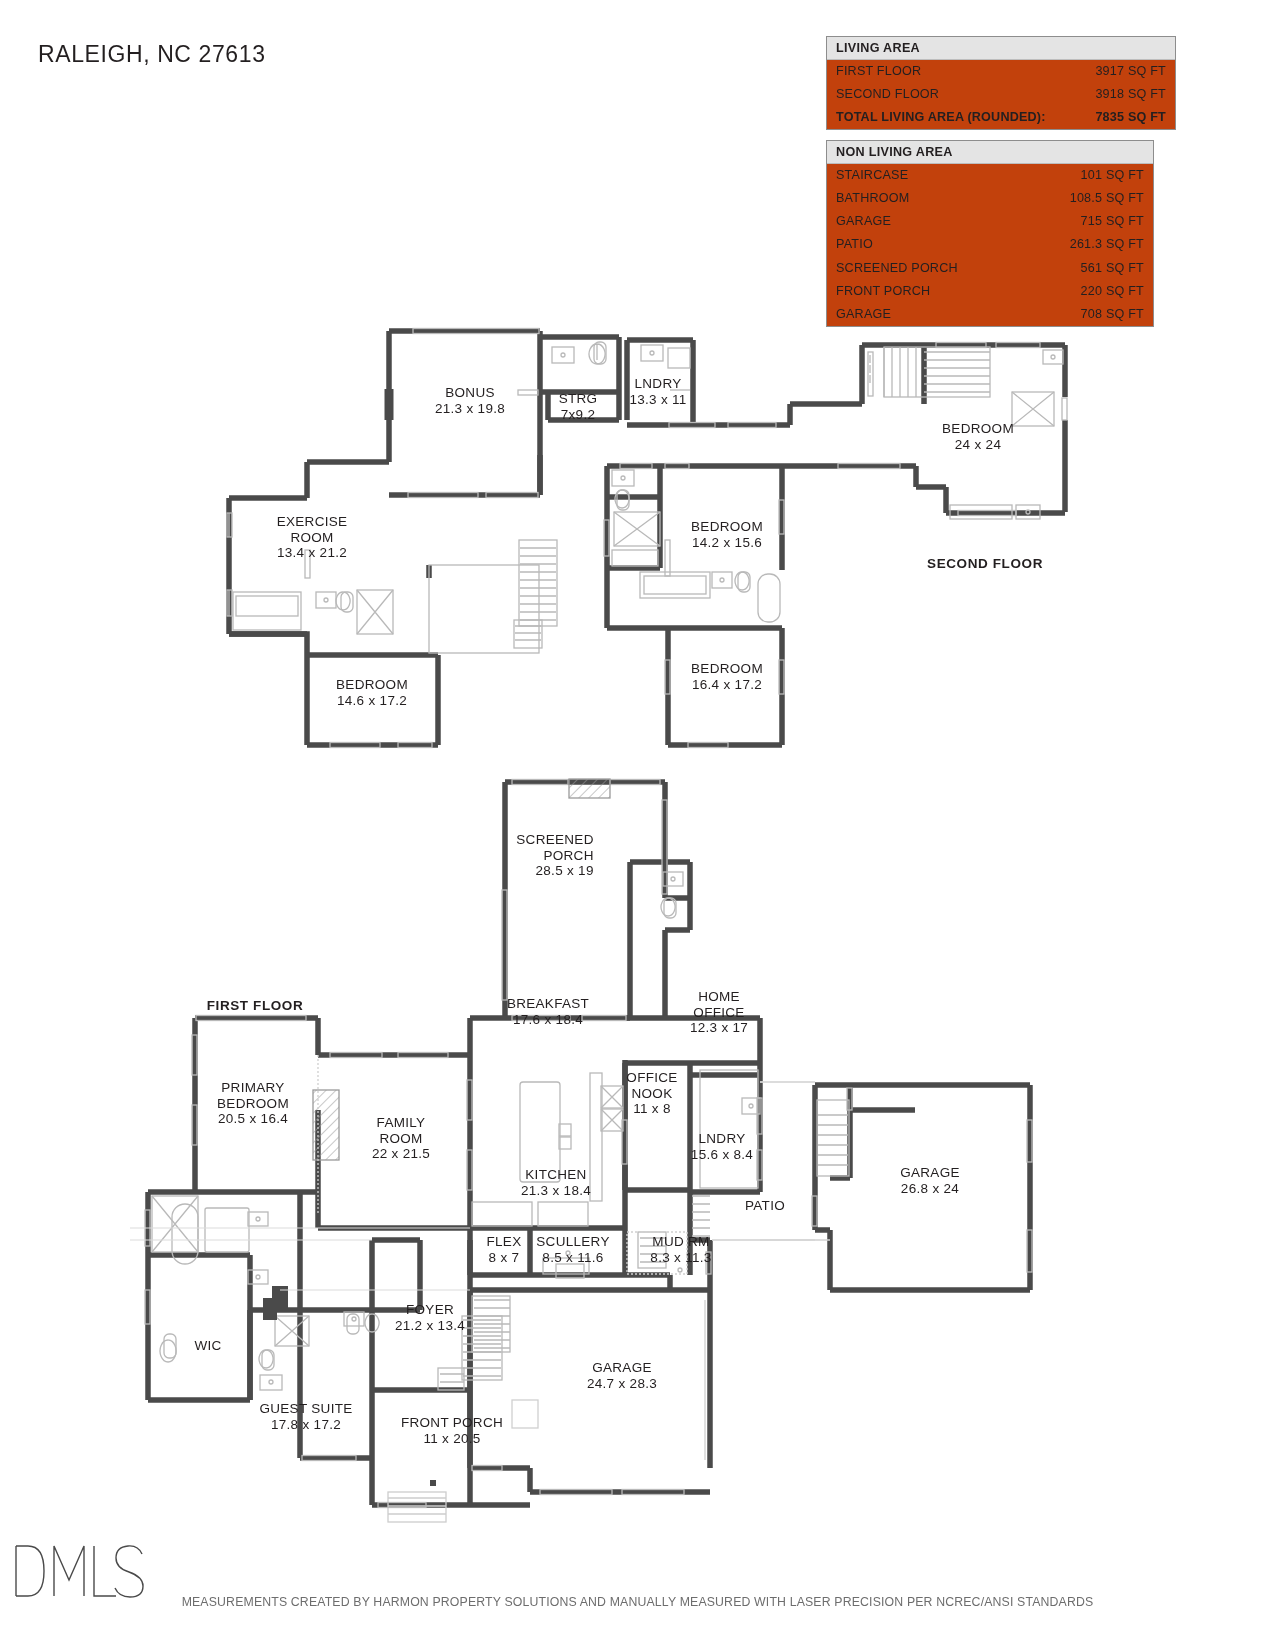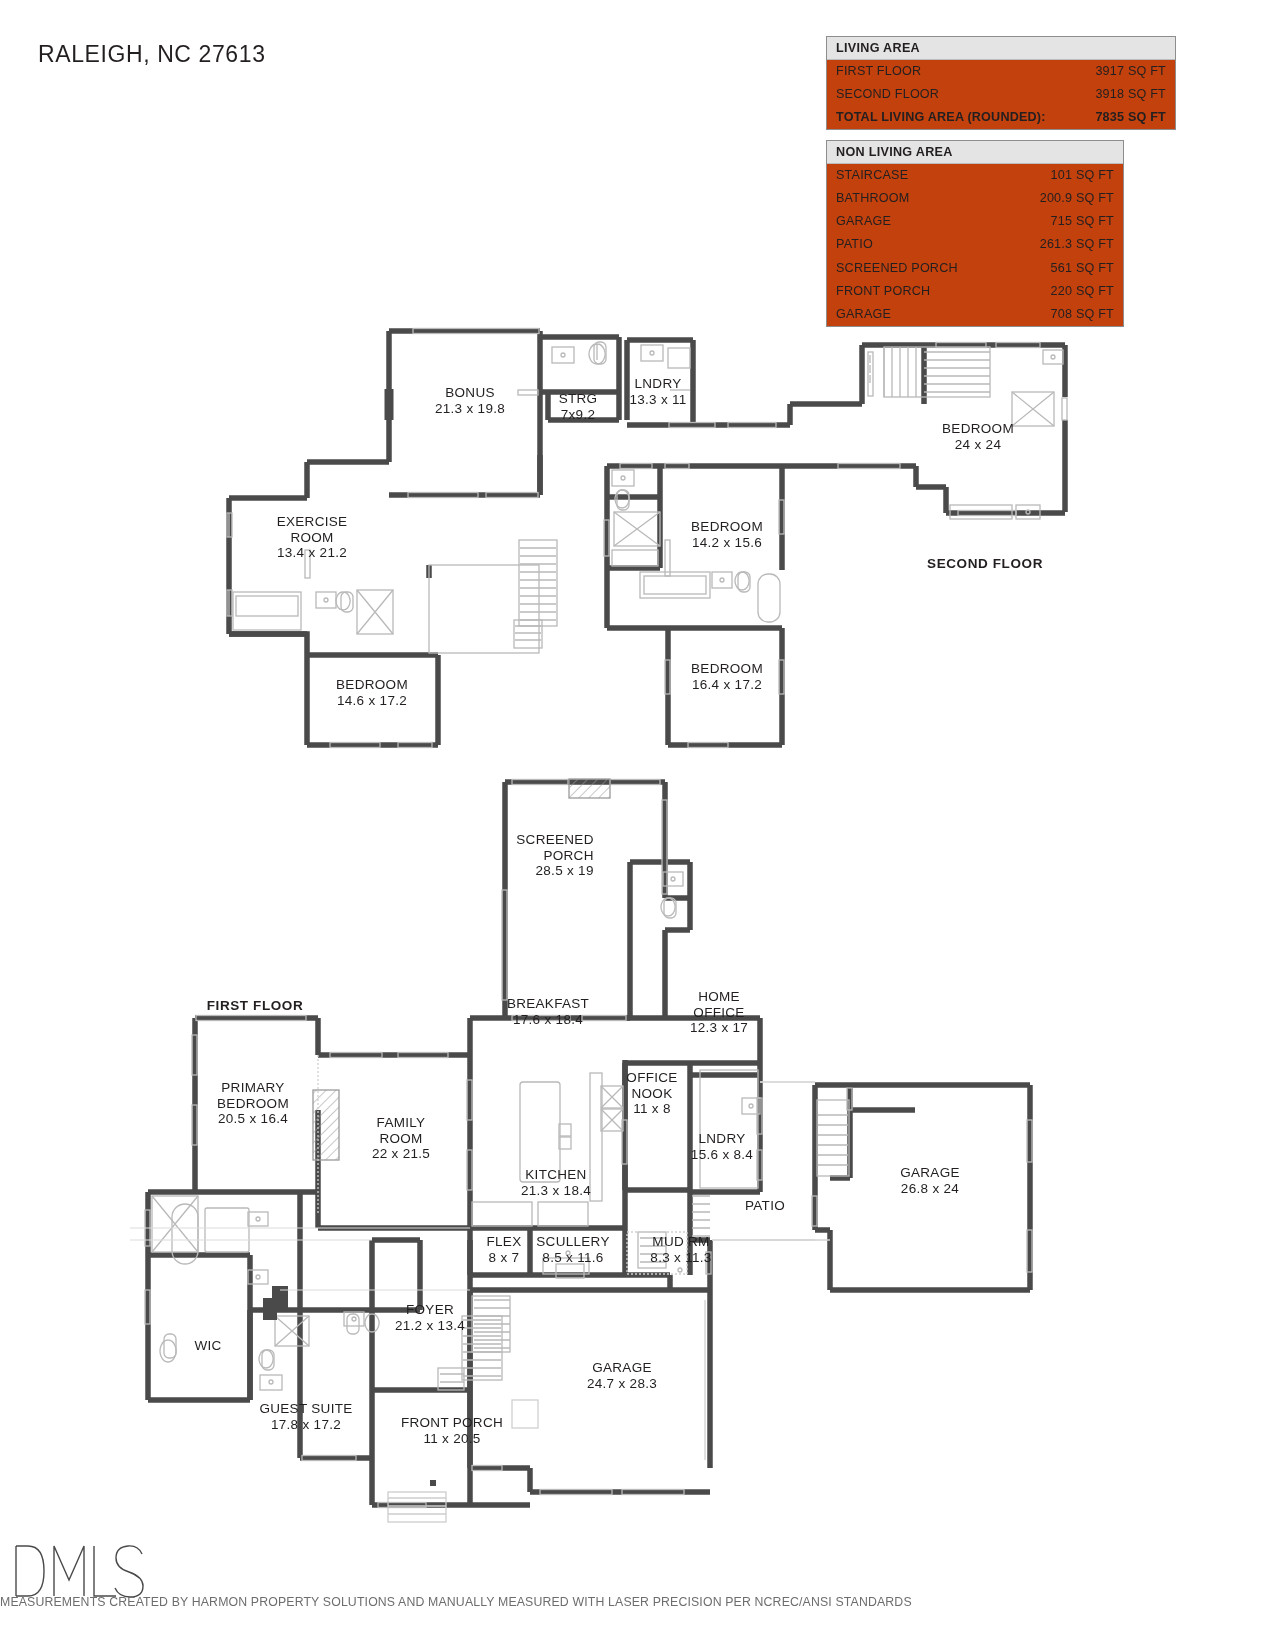--- a/index.html
+++ b/index.html
@@ -23,21 +23,21 @@
   }
   
   .area-table{
     position:absolute;
     border:1px solid #8d8d8d;
     background:#c2410c;
     font-size:12.6px;
     box-sizing:border-box;
   }
   #living-area{left:826px;top:36px;width:350px;}
-  #nonliving-area{left:826px;top:140px;width:298px;}
+  #nonliving-area{left:826px;top:140px;width:328px;}
   .area-head{
     background:#e4e4e4;
     font-weight:bold;
     padding:4px 9px 4px 9px;
     letter-spacing:0.3px;
     border-bottom:1px solid #bdbdbd;
   }
   .area-row{
     display:flex;justify-content:space-between;
     padding:2px 9px 2px 9px;
@@ -64,20 +64,21 @@
   .floor-label{
     position:absolute;
     font-size:13.5px;font-weight:bold;letter-spacing:0.6px;
     transform:translate(-50%,-50%);
     white-space:nowrap;
   }
   #logo-svg{position:absolute;left:10px;top:1532px;}
   
   #footer{
     position:absolute;left:0;top:1595px;width:1275px;
+    text-align:center;
     font-size:12.3px;
     letter-spacing:0.15px;
     color:#6d6d6d;
   }
 </style>
 </head>
 <body>
 
 <div id="header">
   <div id="addr-sub">RALEIGH, NC 27613</div>
@@ -103,21 +104,21 @@
 
 <div class="area-table" id="nonliving-area">
   <div class="area-head">NON LIVING AREA</div>
   <div class="area-body" id="nonliving-body">
       <div class="area-row">
         <span class="lbl">STAIRCASE</span>
         <span class="val">101 SQ FT</span>
       </div>
       <div class="area-row">
         <span class="lbl">BATHROOM</span>
-        <span class="val">200.9 SQ FT</span>
+        <span class="val">108.5 SQ FT</span>
       </div>
       <div class="area-row">
         <span class="lbl">GARAGE</span>
         <span class="val">715 SQ FT</span>
       </div>
       <div class="area-row">
         <span class="lbl">PATIO</span>
         <span class="val">261.3 SQ FT</span>
       </div>
       <div class="area-row">

